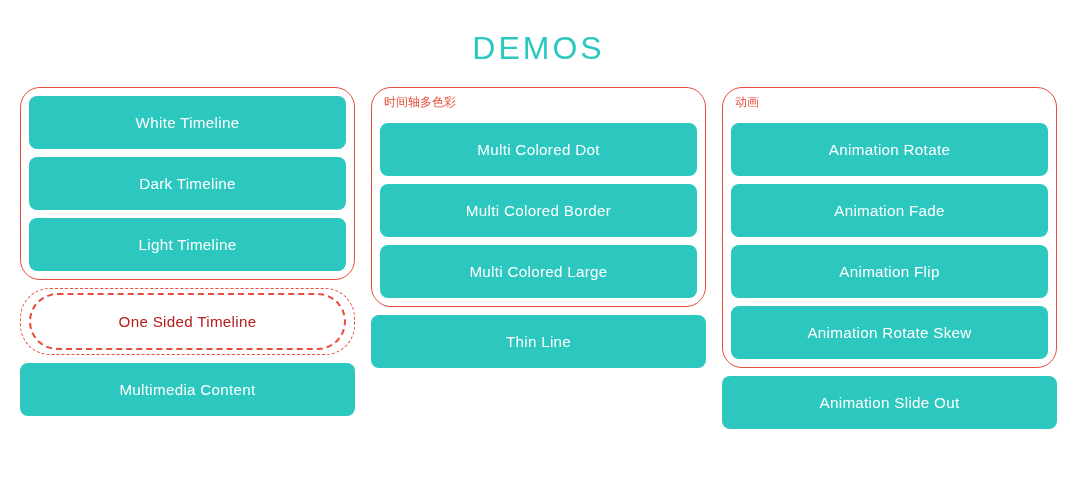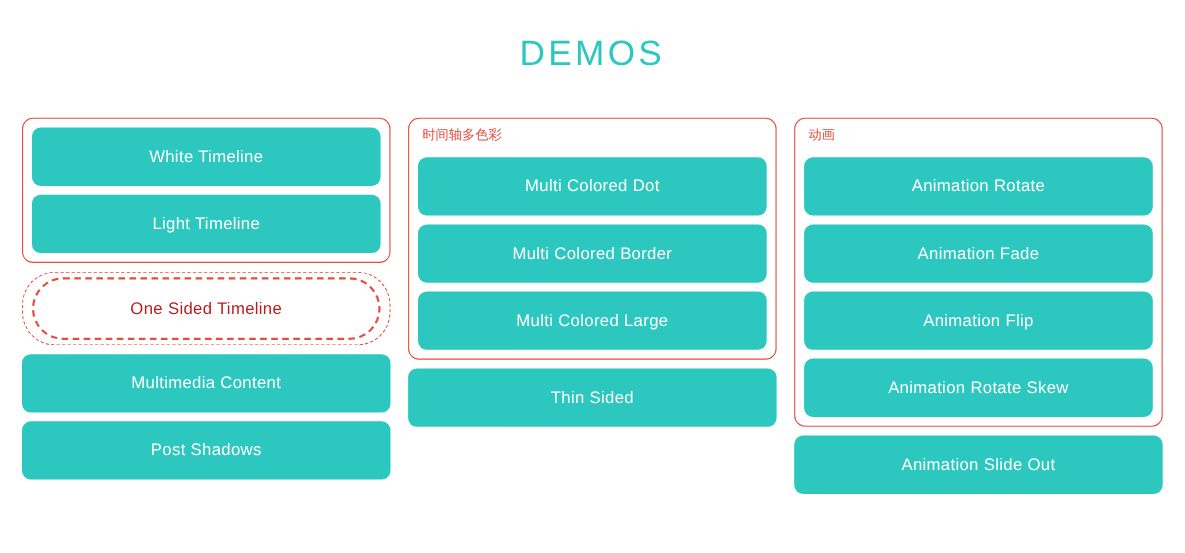--- a/index.html
+++ b/index.html
@@ -10,38 +10,38 @@
       display: flex;
       flex-direction: column;
       align-items: center;
       padding: 20px 20px 30px;
     }
     h1.page-title {
       color: #2cc8c0;
       font-size: 2rem;
       font-weight: 400;
       letter-spacing: 3px;
-      margin-bottom: 40px;
+      margin-bottom: 20px;
       margin-top: 10px;
     }
     .grid {
       display: grid;
       grid-template-columns: repeat(3, 1fr);
       gap: 0 16px;
       width: 100%;
       max-width: 1037px;
     }
     .column {
       display: flex;
       flex-direction: column;
       gap: 8px;
     }
     .column.bordered {
       border: 1.5px solid #e74c3c;
-      border-radius: 10px;
+      border-radius: 20px;
       padding: 8px;
       gap: 8px;
     }
     .col-label {
       font-size: 0.75rem;
       color: #e74c3c;
       padding: 2px 4px;
       margin-top: -4px;
       margin-bottom: 2px;
     }
@@ -80,40 +80,40 @@
 </head>
 <body>
 
 <h1 class="page-title">DEMOS</h1>
 
 <div class="grid">
 
   <div class="col-outer">
     <div class="column bordered">
       <button class="btn">White Timeline</button>
+      <button class="btn">Dark Timeline</button>
       <button class="btn">Light Timeline</button>
     </div>
     <div class="column bordered" style="border-color: #e74c3c; border-style: dashed; border-radius: 30px; padding: 4px 8px;">
       <button class="btn outlined-dashed">One Sided Timeline</button>
     </div>
     <div class="column standalone-col">
       <button class="btn">Multimedia Content</button>
-      <button class="btn">Post Shadows</button>
     </div>
   </div>
 
   <div class="col-outer">
     <div class="column bordered">
       <span class="col-label">时间轴多色彩</span>
       <button class="btn">Multi Colored Dot</button>
       <button class="btn">Multi Colored Border</button>
       <button class="btn">Multi Colored Large</button>
     </div>
     <div class="column standalone-col">
-      <button class="btn">Thin Sided</button>
+      <button class="btn">Thin Line</button>
     </div>
   </div>
 
   <div class="col-outer">
     <div class="column bordered">
       <span class="col-label">动画</span>
       <button class="btn">Animation Rotate</button>
       <button class="btn">Animation Fade</button>
       <button class="btn">Animation Flip</button>
       <button class="btn">Animation Rotate Skew</button>

